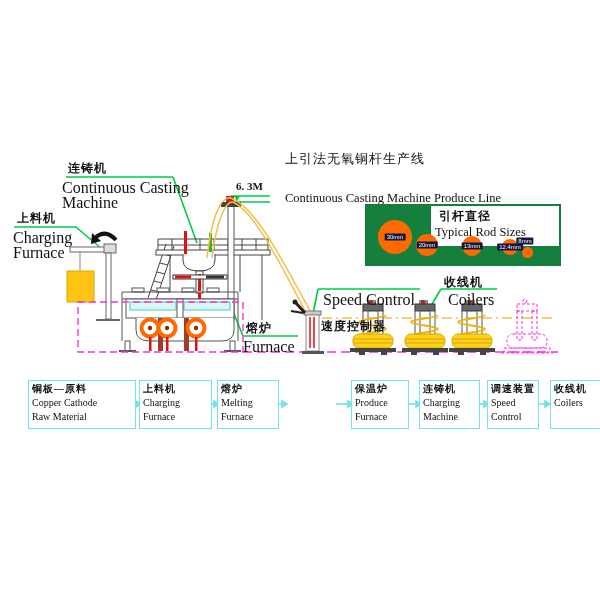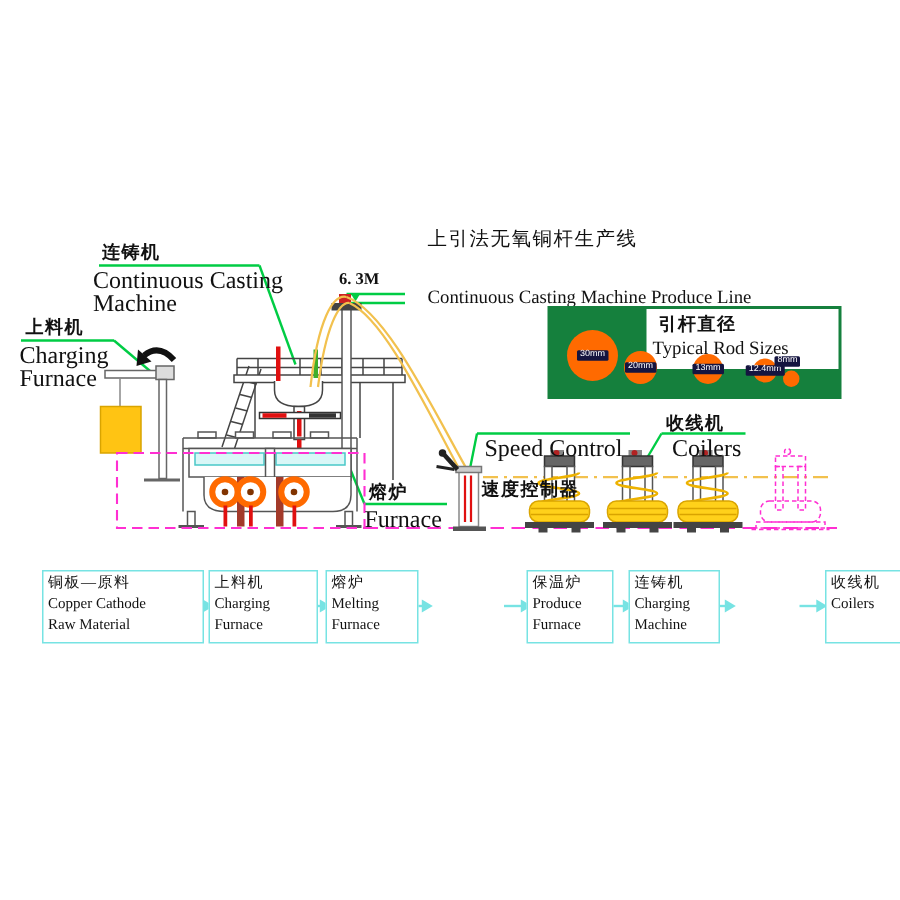--- a/index.html
+++ b/index.html
@@ -21,21 +21,21 @@
   .c0{left:13px;top:16px;width:34px;height:34px;}
   .c1{left:51px;top:30px;width:22px;height:22px;}
   .c2{left:97px;top:32px;width:20px;height:20px;}
   .c3{left:137px;top:35px;width:16px;height:16px;}
   .c4{left:157px;top:43px;width:11px;height:11px;}
   .chip{position:absolute;transform:translate(-50%,-50%);background:#151540;color:#fff;
         font-size:6px;line-height:7px;padding:0 2px;border-radius:1px;font-family:"Liberation Sans",sans-serif;}
   
   .fbox{position:absolute;top:380px;height:45px;border:1px solid #77e3e3;background:#fff;
         padding:1px 3px;font-size:10px;line-height:14px;overflow:hidden;}
-  .fbox .zh{font-weight:400;letter-spacing:1px;display:block;}
+  .fbox .zh{font-weight:700;letter-spacing:1px;display:block;}
   .fbox span{display:block;}
 </style>
 </head>
 <body>
 
 <div id="stage">
 
   <svg width="600" height="600" viewBox="0 0 600 600">
 
     <g stroke="#00cc44" stroke-width="1.6" fill="none">
@@ -240,21 +240,21 @@
   <div class="abs t-en" style="left:285px;top:169px;">Continuous Casting Machine Produce Line</div>
 
   <div class="abs lbl-zh" style="left:68px;top:160px;">连铸机</div>
   <div class="abs lbl-en" style="left:62px;top:179px;">Continuous Casting</div>
   <div class="abs lbl-en" style="left:62px;top:194px;">Machine</div>
 
   <div class="abs lbl-zh" style="left:17px;top:210px;">上料机</div>
   <div class="abs lbl-en" style="left:13px;top:229px;">Charging</div>
   <div class="abs lbl-en" style="left:13px;top:244px;">Furnace</div>
 
-  <div class="abs mark" style="left:226px;top:180px;">6. 3M</div>
+  <div class="abs mark" style="left:236px;top:180px;">6. 3M</div>
 
   <div class="abs lbl-zh" style="left:246px;top:320px;">熔炉</div>
   <div class="abs lbl-en" style="left:243px;top:338px;">Furnace</div>
 
   <div class="abs lbl-zh" style="left:321px;top:274px;margin-top:44px;">速度控制器</div>
   <div class="abs lbl-en" style="left:323px;top:291px;">Speed Control</div>
 
   <div class="abs lbl-zh" style="left:444px;top:274px;">收线机</div>
   <div class="abs lbl-en" style="left:448px;top:291px;">Coilers</div>
 
@@ -293,19 +293,24 @@
   <div class="fbox" style="left:351px;width:50px;">
     <span class="zh">保温炉</span>
     <span>Produce</span>
     <span>Furnace</span>
   </div>
   <div class="fbox" style="left:419px;width:53px;">
     <span class="zh">连铸机</span>
     <span>Charging</span>
     <span>Machine</span>
   </div>
+  <div class="fbox" style="left:487px;width:44px;">
+    <span class="zh">调速装置</span>
+    <span>Speed</span>
+    <span>Control</span>
+  </div>
   <div class="fbox" style="left:550px;width:44px;">
     <span class="zh">收线机</span>
     <span>Coilers</span>
     <span></span>
   </div>
 
 </div>
 
 </body></html>

